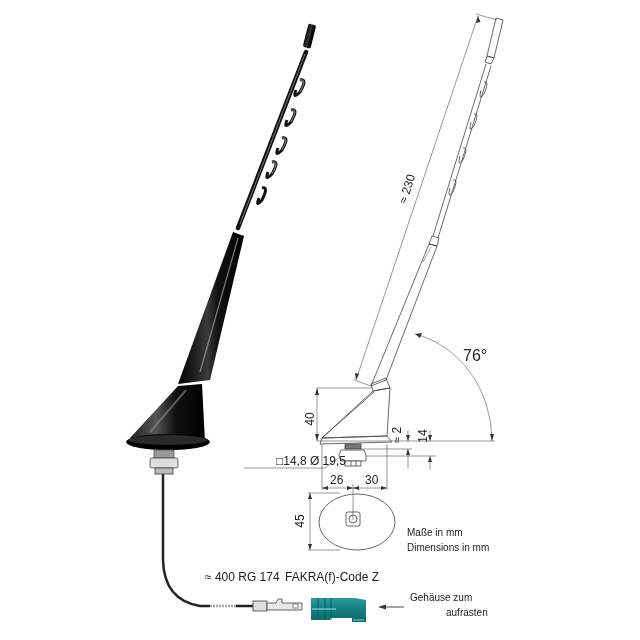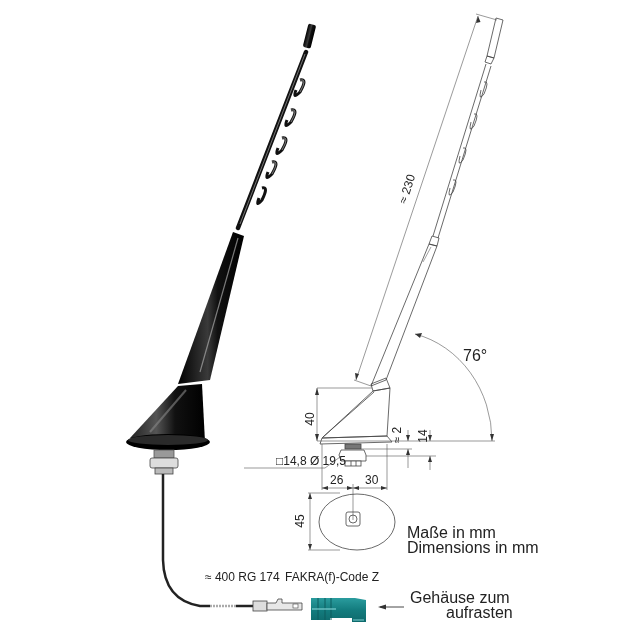--- a/index.html
+++ b/index.html
@@ -1,20 +1,20 @@
 <!DOCTYPE html>
 <html><head>
 <meta charset="utf-8">
 <style>
   html, body { margin:0; padding:0; background:#ffffff; }
   body { width:640px; height:640px; position:relative; overflow:hidden; font-family:"Liberation Sans", sans-serif; }
   #drawing { position:absolute; left:0; top:0; width:640px; height:640px; }
   .lbl { position:absolute; font-family:"Liberation Sans", sans-serif; color:#222; white-space:nowrap; }
   .dim { font-size:12px; }
-  .note { font-size:16px; line-height:15px; }
+  .note { font-size:10px; line-height:15px; }
   .rot { transform-origin:center center; }
 </style>
 </head>
 <body>
 
 <svg id="drawing" viewBox="0 0 640 640" xmlns="http://www.w3.org/2000/svg">
   <defs>
     <linearGradient id="blackShade" x1="0" x2="1" y1="0" y2="0">
       <stop offset="0" stop-color="#000"></stop>
       <stop offset="0.45" stop-color="#3a3a3a"></stop>

